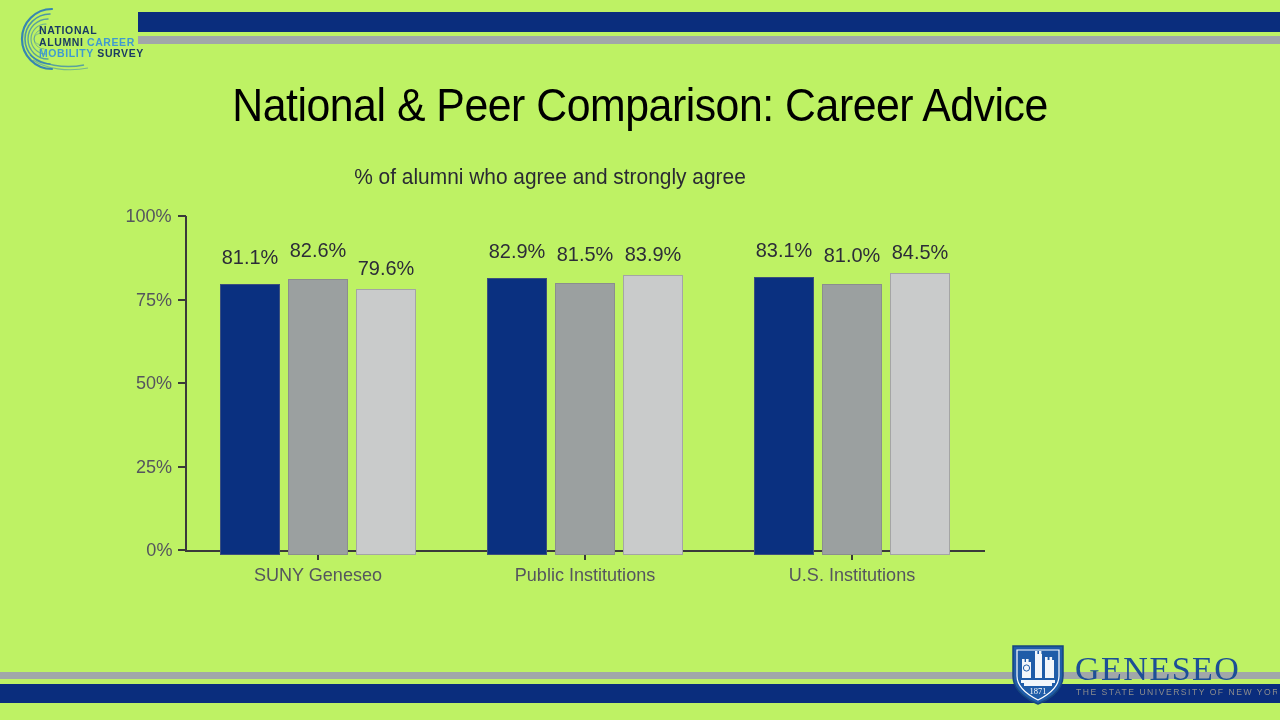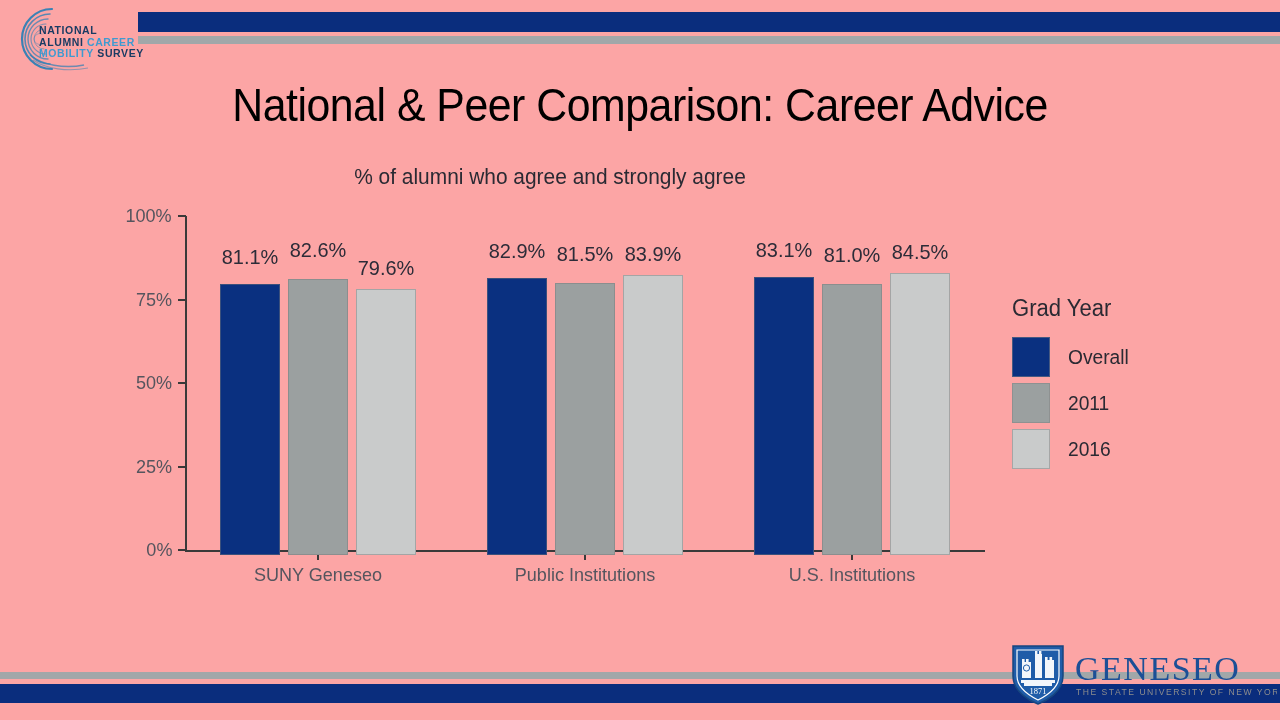--- a/index.html
+++ b/index.html
@@ -2,21 +2,21 @@
 <html><head>
 <meta charset="utf-8">
 <style>
   * { margin:0; padding:0; box-sizing:border-box; }
   html, body {
     width:1280px; height:720px;
     background:#ffffff;
     font-family:"Liberation Sans", sans-serif;
     overflow:hidden;
   }
-  .slide { position:relative; width:1280px; height:720px; background:#fca5a5; }
+  .slide { position:relative; width:1280px; height:720px; background:#bef264; }
 
   
   .hdr-blue {
     position:absolute; left:138px; top:12px; width:1142px; height:20px;
     background:#0a2d7d;
   }
   .hdr-gray {
     position:absolute; left:138px; top:36px; width:1142px; height:8px;
     background:#a1a7a9;
   }
@@ -195,37 +195,20 @@
         <div class="bar" style="left: 103.333px; width: 60px; height: 275.884px; background: rgb(155, 160, 160);"></div>
         <div class="bar" style="left: 171.333px; width: 60px; height: 265.864px; background: rgb(201, 203, 203);"></div>
         <div class="bar" style="left: 302px; width: 60px; height: 276.886px; background: rgb(10, 48, 128);"></div>
         <div class="bar" style="left: 370px; width: 60px; height: 272.21px; background: rgb(155, 160, 160);"></div>
         <div class="bar" style="left: 438px; width: 60px; height: 280.226px; background: rgb(201, 203, 203);"></div>
         <div class="bar" style="left: 568.667px; width: 60px; height: 277.554px; background: rgb(10, 48, 128);"></div>
         <div class="bar" style="left: 636.667px; width: 60px; height: 270.54px; background: rgb(155, 160, 160);"></div>
         <div class="bar" style="left: 704.667px; width: 60px; height: 282.23px; background: rgb(201, 203, 203);"></div>
       </div>
 
-    <div class="legend">
-      <div class="legend-title">Grad Year</div>
-      <div id="legend-rows">
-          <div class="legend-row">
-            <div class="legend-swatch" style="background: rgb(10, 48, 128);"></div>
-            <div class="legend-label">Overall</div>
-          </div>
-          <div class="legend-row">
-            <div class="legend-swatch" style="background: rgb(155, 160, 160);"></div>
-            <div class="legend-label">2011</div>
-          </div>
-          <div class="legend-row">
-            <div class="legend-swatch" style="background: rgb(201, 203, 203);"></div>
-            <div class="legend-label">2016</div>
-          </div>
-        </div>
-    </div>
   </div>
 
   <div class="ftr-gray"></div>
   <div class="ftr-blue"></div>
 
   <div class="geneseo-logo">
     <svg width="272" height="72" viewBox="0 0 272 72" xmlns="http://www.w3.org/2000/svg">
       <g>
         <path d="M8 8 L58 8 L58 38 C58 54 41 63 33 66 C25 63 8 54 8 38 Z" fill="#1f5ca8" stroke="#17467f" stroke-width="1.5"></path>
         <path d="M12 12 L54 12 L54 38 C54 51 39 59 33 62 C27 59 12 51 12 38 Z" fill="none" stroke="#ffffff" stroke-width="1.2"></path>

